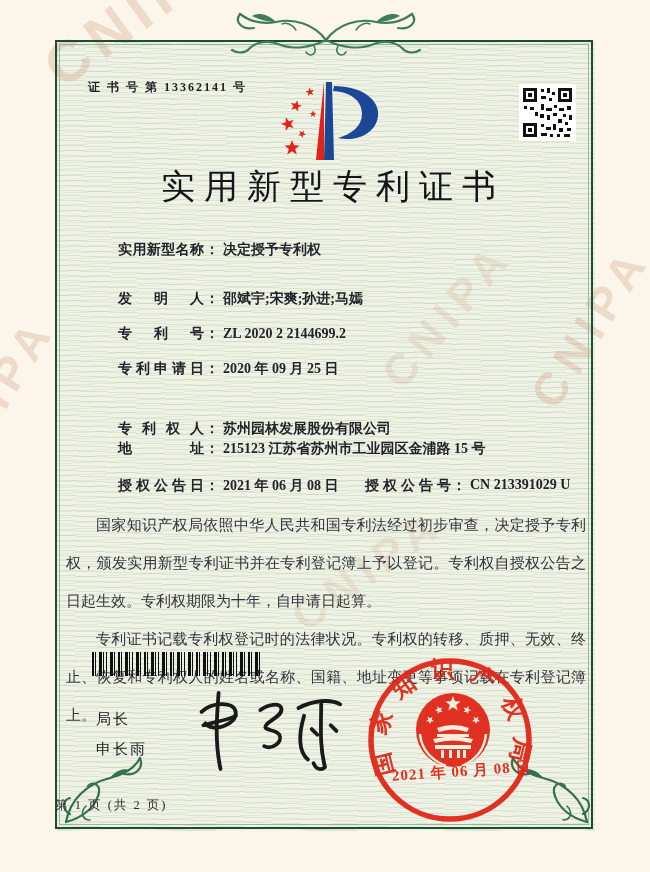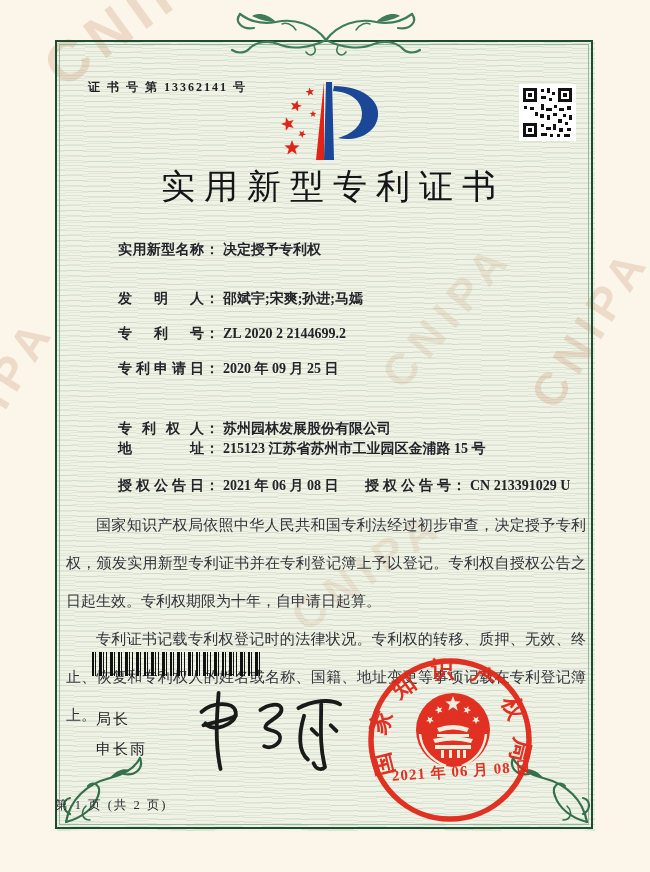--- a/index.html
+++ b/index.html
@@ -24,21 +24,21 @@
 
   
   .cert-no{position:absolute;left:88px;top:79px;font-size:12px;font-weight:600;
            color:#1f1f24;letter-spacing:2px;}
   .title{position:absolute;left:55px;top:164px;width:556px;text-align:center;
          font-size:34px;font-weight:normal;color:#141419;letter-spacing:9px;}
   .row{position:absolute;left:88px;display:flex;align-items:baseline;
        font-size:14px;font-weight:600;color:#23232a;white-space:nowrap;}
   .flabel{display:inline-block;width:86px;text-align:justify;text-align-last:justify;margin-left:30px;}
   .colon{margin:0 4px 0 1px;}
-  .pair2{position:absolute;left:247px;top:0;display:flex;align-items:center;}
+  .pair2{position:absolute;left:247px;top:0;display:flex;align-items:flex-start;}
   .paras{position:absolute;left:66px;top:506px;width:520px;font-size:15px;
          color:#32333b;line-height:38px;text-align:justify;}
   .paras p{margin:0;text-indent:2em;}
   .barcode{position:absolute;left:92px;top:652px;width:168px;height:24px;
     background:repeating-linear-gradient(90deg,
       #101010 0 2px, rgba(0,0,0,0) 2px 3px,
       #101010 3px 4px, rgba(0,0,0,0) 4px 7px,
       #101010 7px 10px, rgba(0,0,0,0) 10px 11px,
       #101010 11px 12px, rgba(0,0,0,0) 12px 14px,
       #101010 14px 15px, rgba(0,0,0,0) 15px 18px,

